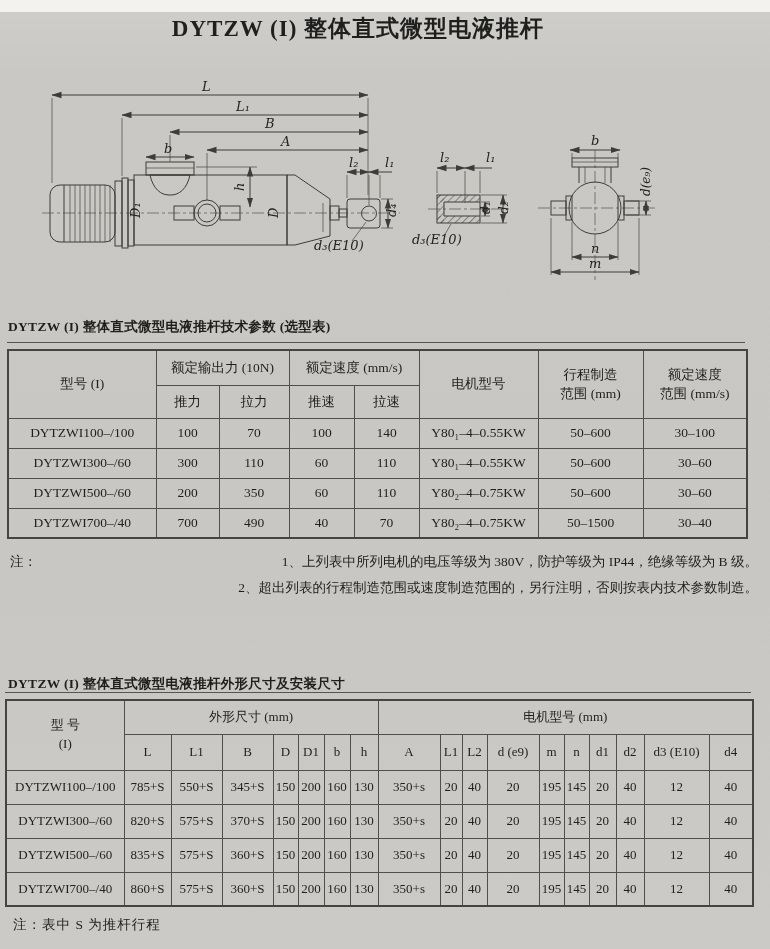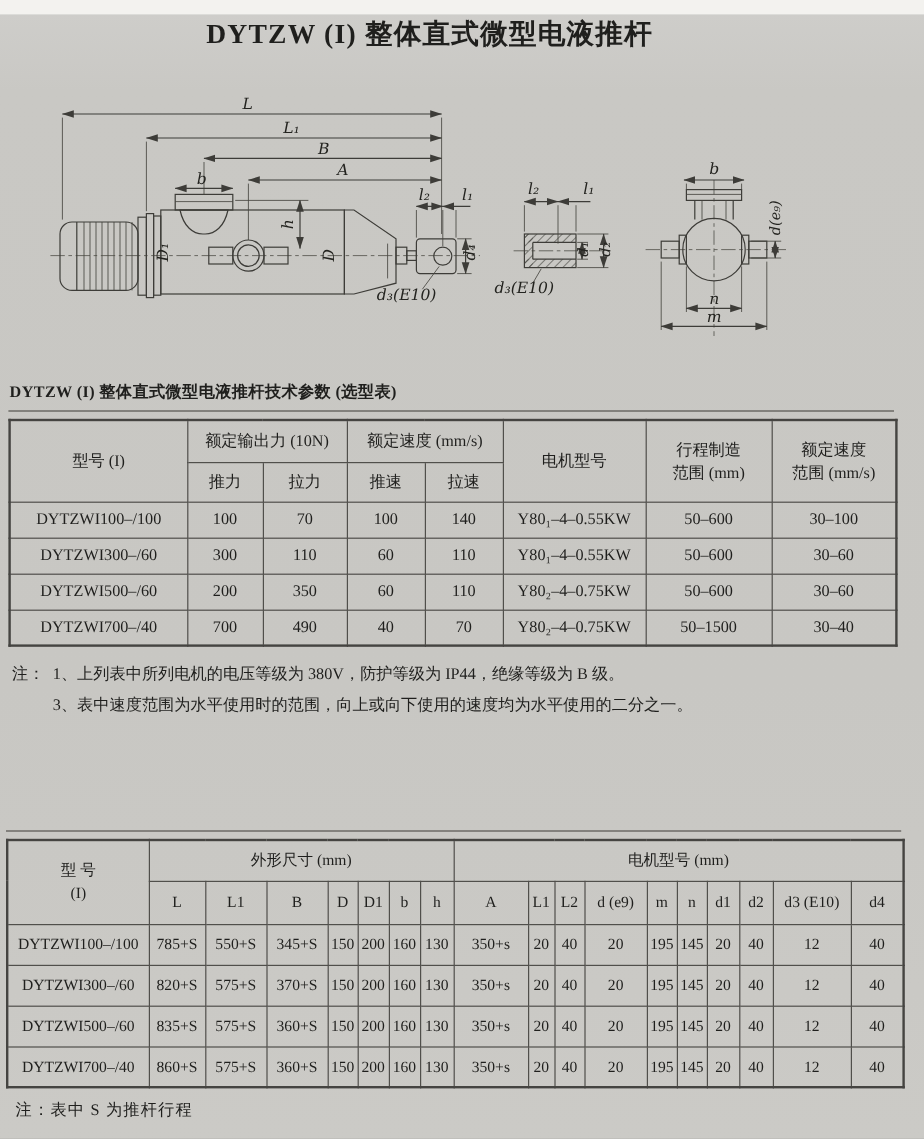--- a/index.html
+++ b/index.html
@@ -35,21 +35,21 @@
   #table2 th,#table2 td{font-size:13px;}
   #table1 thead tr.r1{height:35px;}
   #table1 thead tr.r2{height:33px;}
   #table1 tbody tr{height:30px;}
   #table2 thead tr.r1{height:34px;margin-left:42px;}
   #table2 thead tr.r2{height:36px;}
   #table2 tbody tr{height:34px;}
   .h2line{line-height:1.45;}
   .notes{position:absolute;top:549px;left:10px;width:748px;display:flex;font-size:13.5px;}
   .notes .prefix{flex:0 0 30px;line-height:25.5px;}
-  .notes ol{list-style:none;margin:0;padding:0;flex:1;}
+  .notes ol{list-style:none;margin:0;padding:0;flex:1;text-align:right;}
   .notes li{line-height:25.5px;padding-left:4px;}
   .footnote{position:absolute;top:916px;left:13px;font-size:13.5px;letter-spacing:1px;}
   .dim{font:italic 13px "DejaVu Serif","DejaVu Sans",serif;fill:#23231f;}
   .dim2{font:italic 12px "DejaVu Serif","DejaVu Sans",serif;fill:#23231f;}
   .ln{stroke:#3d3c38;stroke-width:1;fill:none;}
   .thin{stroke:#46453f;stroke-width:0.7;fill:none;}
   .cl{stroke:#55544e;stroke-width:0.7;fill:none;stroke-dasharray:12 3 3 3;}
   .fillnone{fill:none;}
 </style>
 </head>
@@ -302,24 +302,25 @@
           <td>50–1500</td>
           <td>30–40</td>
         </tr>
       </tbody>
   </table>
 
   <div class="notes">
     <div class="prefix">注：</div>
     <ol>
       <li>1、上列表中所列电机的电压等级为 380V，防护等级为 IP44，绝缘等级为 B 级。</li>
-      <li>3、表中速度范围为水平使用时的范围，向上或向下使用的速度均为水平使用的二分之一。</li>
+      <li>2、超出列表的行程制造范围或速度制造范围的，另行注明，否则按表内技术参数制造。</li>
     </ol>
   </div>
 
+  <div class="sec-heading" id="heading2">DYTZW (I) 整体直式微型电液推杆外形尺寸及安装尺寸</div>
   <div class="pre-rule" id="rule2"></div>
 
   <table id="table2">
     <colgroup>
       <col style="width:118px">
         <col style="width:47px">
         <col style="width:51px">
         <col style="width:51px">
       <col style="width:25px">
         <col style="width:26px">

